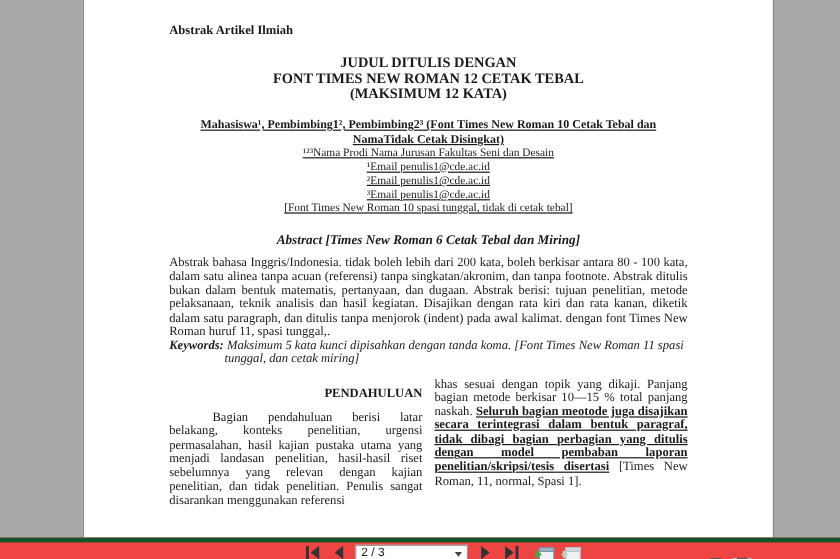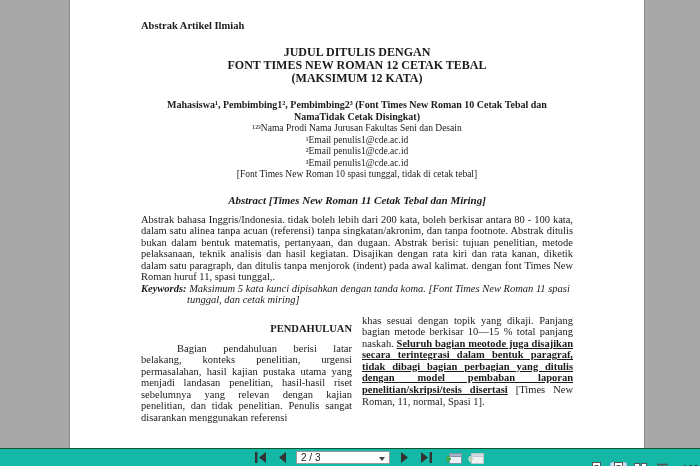--- a/index.html
+++ b/index.html
@@ -17,21 +17,21 @@
     background:#ffffff;
     border-left:1px solid #8a8a8a; border-right:1px solid #8a8a8a;
   }
   .content { padding:20px 71px 0 71px; }
 
   .doc-header { font-size:10.5px; font-weight:bold; }
 
   .title-block { margin-top:15px; text-align:center; }
   .title-line { font-size:12px; font-weight:bold; line-height:13px; }
 
-  .authors-block { margin-top:14px; text-align:center; }
+  .authors-block { margin-top:14px; text-align:center;text-decoration:underline; }
   .author-names { font-size:10px; font-weight:bold; line-height:12px; }
   .affiliation, .email-line, .format-note { font-size:9.5px; line-height:11.5px; }
 
   .abstract-heading {
     margin-top:13px; text-align:center;
     font-size:11px; font-weight:bold; font-style:italic;
   }
   .abstract-body {
     margin-top:8px; font-size:10.5px; line-height:11.5px;
     text-align:justify;
@@ -51,21 +51,21 @@
     text-align:justify; text-indent:36px;
   }
   .col-right p {
     font-size:10.5px; line-height:11.6px; text-align:justify;
   }
   .col-right .seg-bold { font-weight:bold;text-decoration:underline; }
 
   
   .toolbar {
     position:absolute; left:0; bottom:0; width:700px; height:18px;
-    background:#14b8a6; border-top:1px solid #14532d;
+    background:#ef4444; border-top:4px solid #14532d;
     font-family:"Liberation Sans", sans-serif;
     text-align:center;
   }
   .nav-cluster {
     position:absolute; left:252px; top:0; height:17px;
     display:flex; align-items:center; gap:6px;
   }
   .view-cluster {
     position:absolute; right:1px; top:12px; height:17px;
     display:flex; align-items:center; gap:5px;
@@ -114,21 +114,21 @@
       <div class="authors-block">
         <div class="author-names">Mahasiswa¹, Pembimbing1², Pembimbing2³ (Font Times New Roman 10 Cetak Tebal dan</div>
         <div class="author-names">NamaTidak Cetak Disingkat)</div>
         <div class="affiliation">¹²³Nama Prodi Nama Jurusan Fakultas Seni dan Desain</div>
         <div class="email-line">¹Email penulis1@cde.ac.id</div>
         <div class="email-line">²Email penulis1@cde.ac.id</div>
         <div class="email-line">³Email penulis1@cde.ac.id</div>
         <div class="format-note">[Font Times New Roman 10 spasi tunggal, tidak di cetak tebal]</div>
       </div>
 
-      <div class="abstract-heading">Abstract [Times New Roman 11 Cetak Tebal dan Miring]</div>
+      <div class="abstract-heading">Abstract [Times New Roman 6 Cetak Tebal dan Miring]</div>
       <div class="abstract-body">Abstrak bahasa Inggris/Indonesia. tidak boleh lebih dari 200 kata, boleh berkisar antara 80 - 100 kata, dalam satu alinea tanpa acuan (referensi) tanpa singkatan/akronim, dan tanpa footnote. Abstrak ditulis bukan dalam bentuk matematis, pertanyaan, dan dugaan. Abstrak berisi: tujuan penelitian, metode pelaksanaan, teknik analisis dan hasil kegiatan. Disajikan dengan rata kiri dan rata kanan, diketik dalam satu paragraph, dan ditulis tanpa menjorok (indent) pada awal kalimat. dengan font Times New Roman huruf 11, spasi tunggal,.</div>
 
       <div class="keywords">
         <span class="kw-label">Keywords:</span><span> Maksimum 5 kata kunci dipisahkan dengan tanda koma. [Font Times New Roman 11 spasi tunggal, dan cetak miring]</span>
       </div>
 
       <div class="columns">
         <div class="col col-left">
           <div class="col-heading">PENDAHULUAN</div>
           <p>Bagian pendahuluan berisi latar belakang, konteks penelitian, urgensi permasalahan, hasil kajian pustaka utama yang menjadi landasan penelitian, hasil-hasil riset sebelumnya yang relevan dengan kajian penelitian, dan tidak penelitian. Penulis sangat disarankan menggunakan referensi</p>

